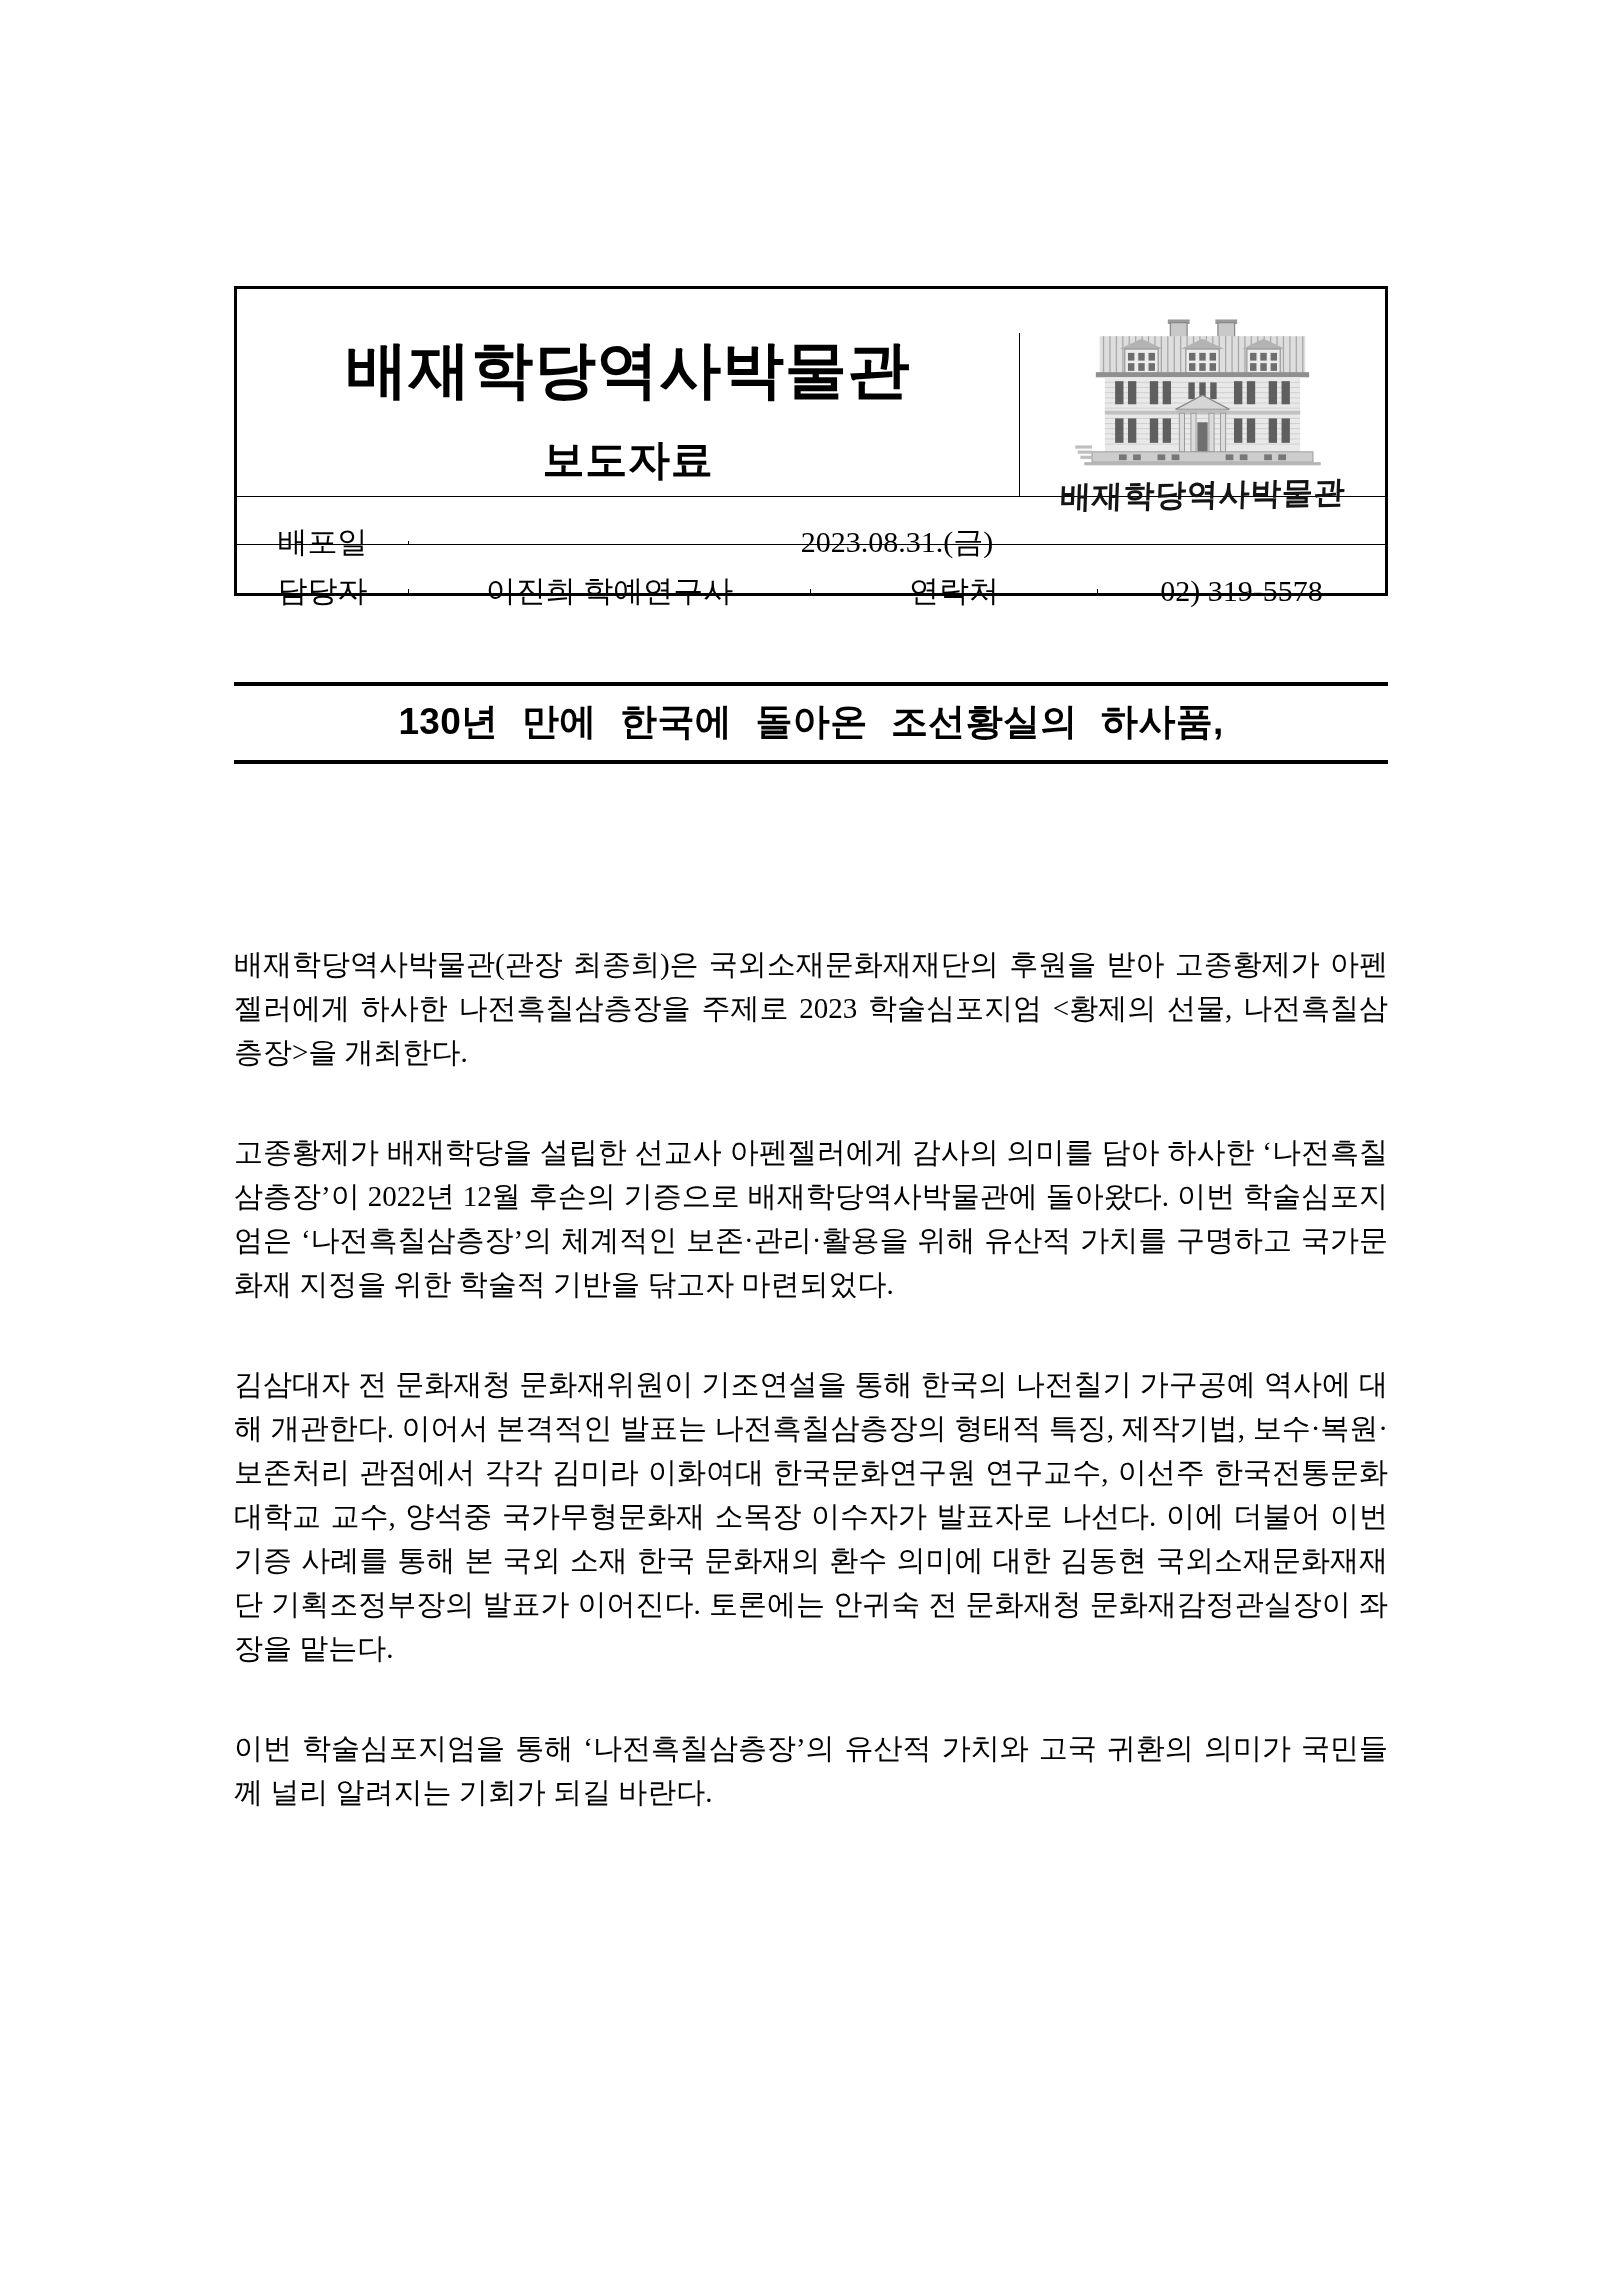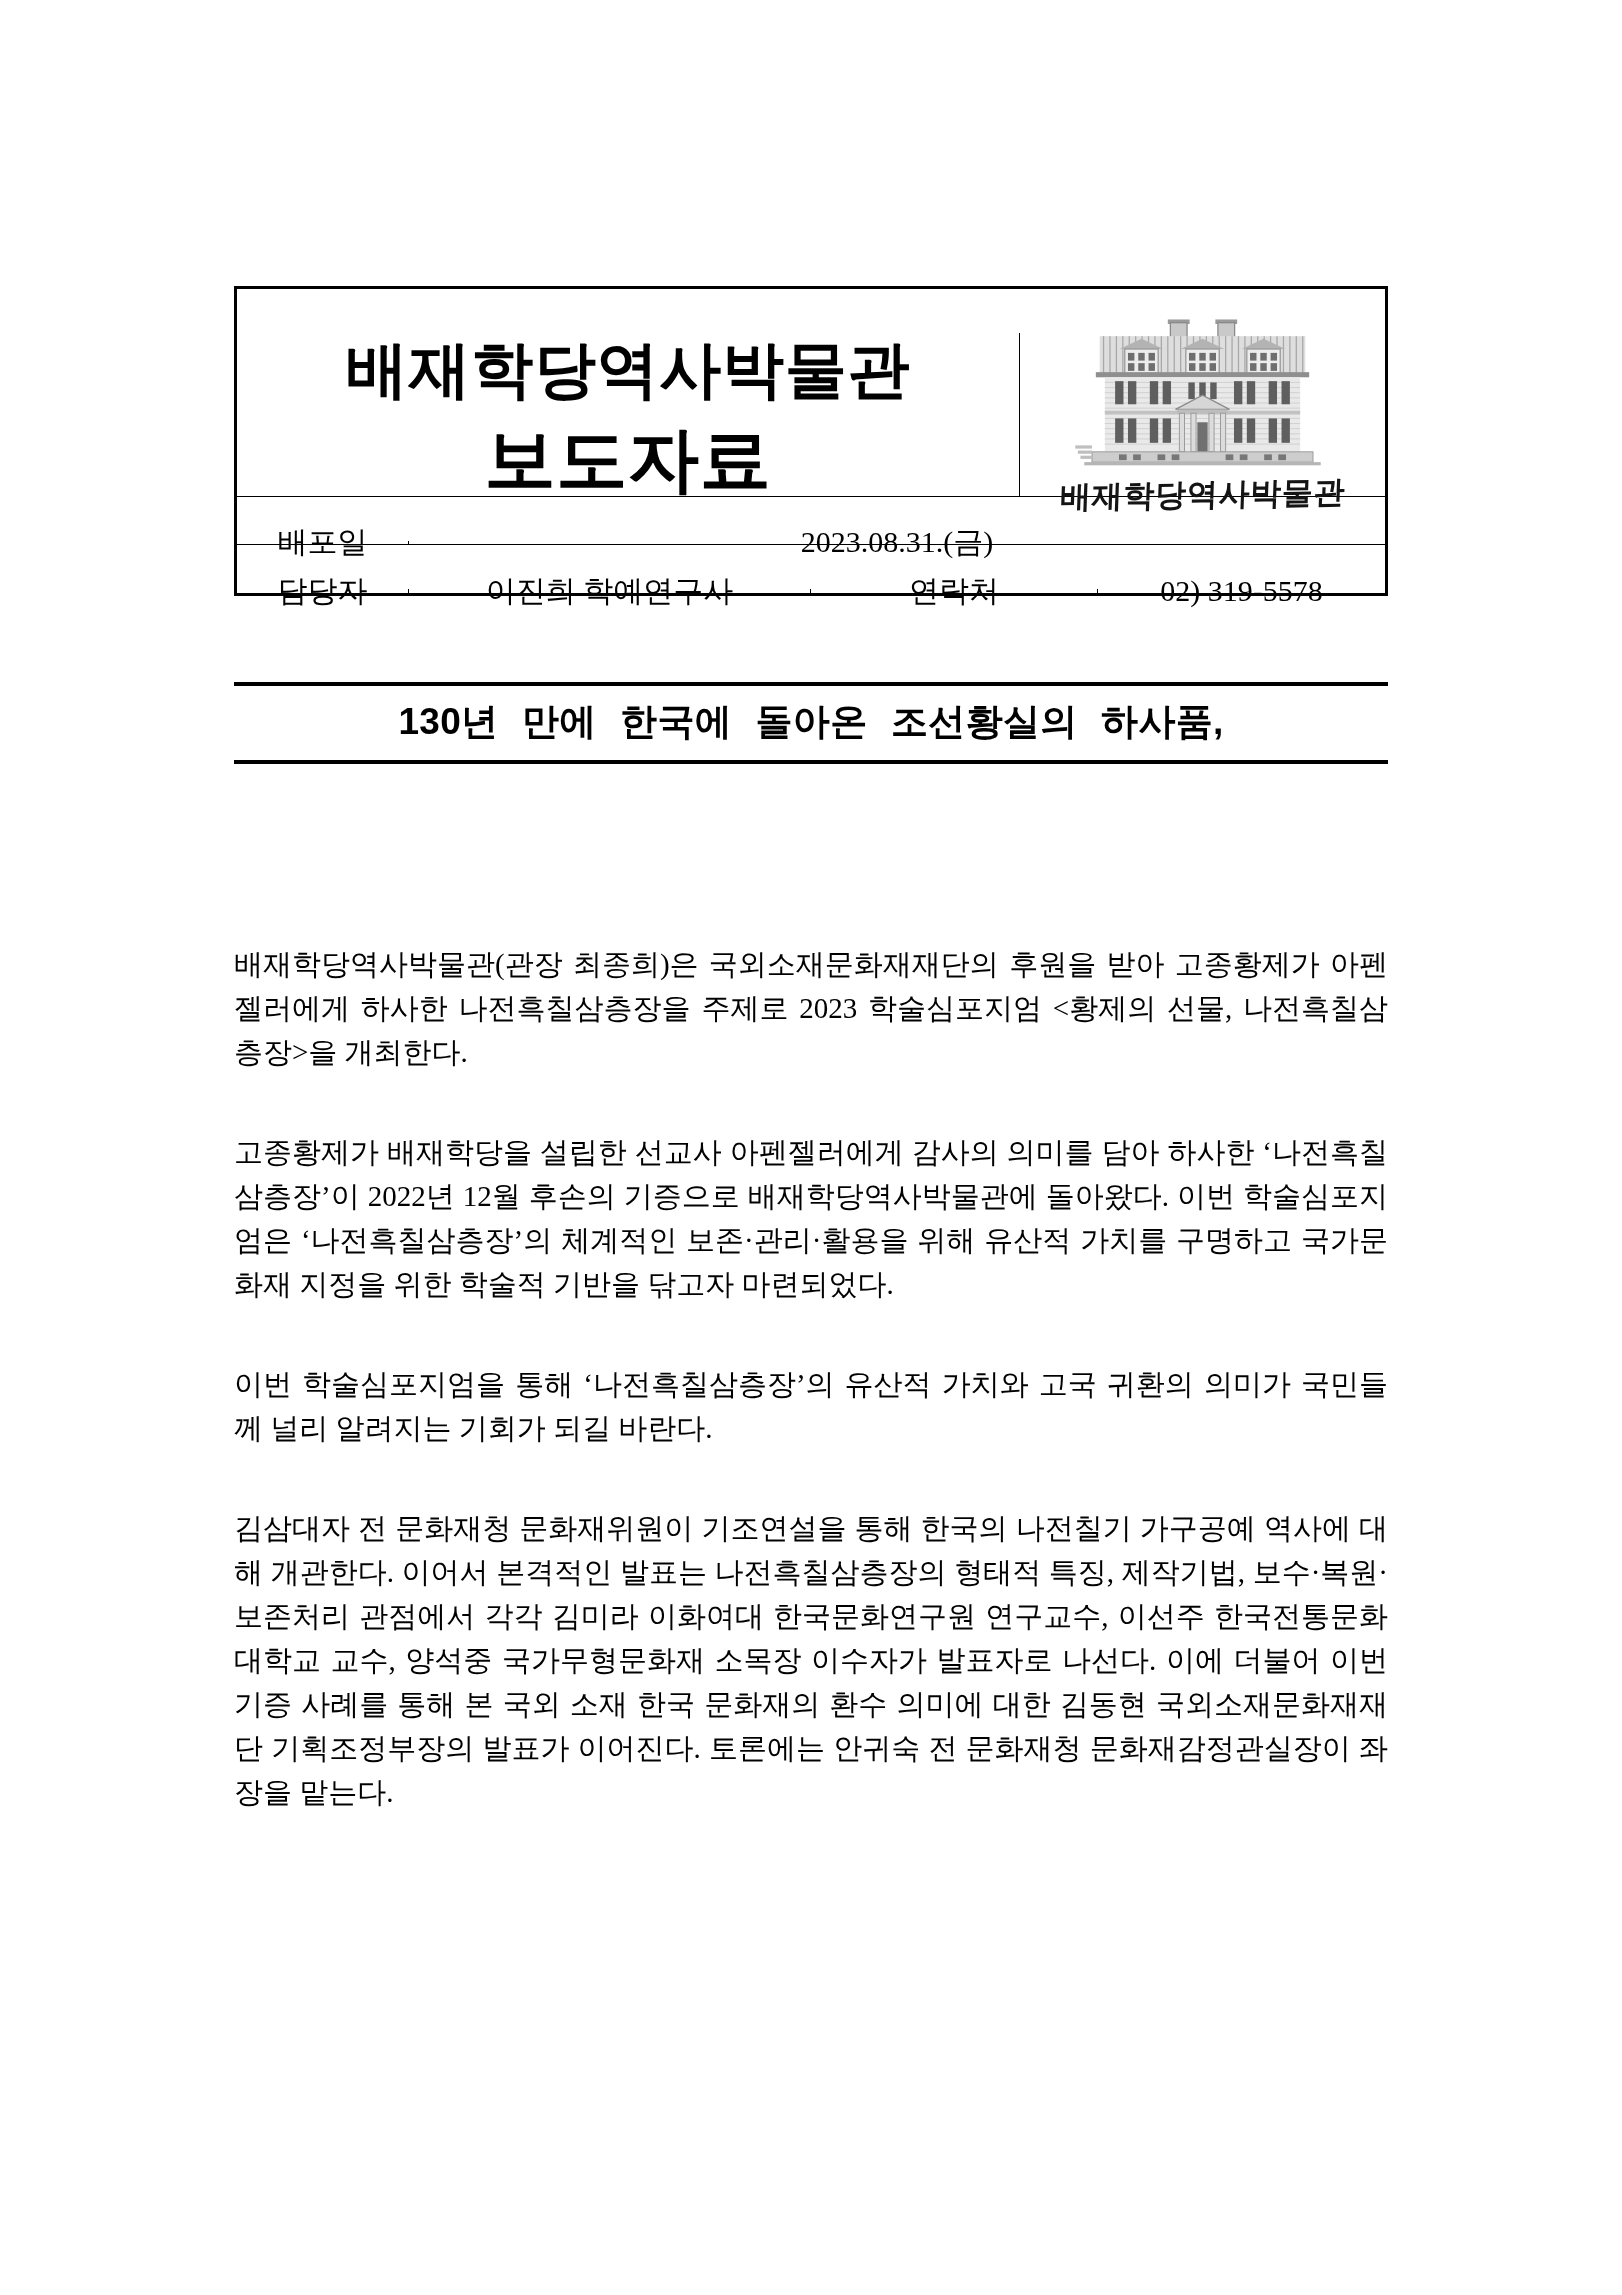--- a/index.html
+++ b/index.html
@@ -17,21 +17,21 @@
     border:3.9px solid #000;box-sizing:border-box;background:#fff;
   }
   .pt-row{display:flex;box-sizing:border-box;}
   .pt-row1{height:208px;border-bottom:1.3px solid #000;}
   .pt-row2{height:48px;border-bottom:1.3px solid #000;}
   .pt-row3{height:48px;font-family:Liberation Serif, serif;}
   .pt-cell{box-sizing:border-box;display:flex;align-items:center;justify-content:center;margin-top:44px;}
   .title-cell{width:68.2%;border-right:1.3px solid #000;flex-direction:column;}
   .logo-cell{flex:1;flex-direction:column;padding-top:5.2px;}
   .org-name{font-size:62px;font-weight:bold;line-height:90px;letter-spacing:0.7px;}
-  .doc-type{font-size:71px;font-weight:bold;line-height:90px;letter-spacing:0.7px;}
+  .doc-type{font-size:42px;font-weight:bold;line-height:90px;letter-spacing:0.7px;}
   .logo-calligraphy{
     font-size:31px;font-weight:900;letter-spacing:0.7px;color:#141414;
     transform:rotate(-1deg) skewX(-3deg);margin-top:1.3px;
     font-family:"Liberation Serif","DejaVu Serif",serif;
   }
   .lbl{font-size:30px;}
   .val{font-size:30px;}
   .c-label1{width:15%;border-right:1.3px solid #000;}
   .c-value-merged{flex:1;}
   .c-name{width:35%;border-right:1.3px solid #000;}
@@ -239,18 +239,18 @@
 
   </div>
 
   <div class="headline">
     <div class="hl-line">130년 만에 한국에 돌아온 조선황실의 하사품,</div>
   </div>
 
   <div class="body-text">
     <p>배재학당역사박물관(관장 최종희)은 국외소재문화재재단의 후원을 받아 고종황제가 아펜젤러에게 하사한 나전흑칠삼층장을 주제로 2023 학술심포지엄 &lt;황제의 선물, 나전흑칠삼층장&gt;을 개최한다.</p>
     <p>고종황제가 배재학당을 설립한 선교사 아펜젤러에게 감사의 의미를 담아 하사한 ‘나전흑칠삼층장’이 2022년 12월 후손의 기증으로 배재학당역사박물관에 돌아왔다. 이번 학술심포지엄은 ‘나전흑칠삼층장’의 체계적인 보존·관리·활용을 위해 유산적 가치를 구명하고 국가문화재 지정을 위한 학술적 기반을 닦고자 마련되었다.</p>
+    <p>김삼대자 전 문화재청 문화재위원이 기조연설을 통해 한국의 나전칠기 가구공예 역사에 대해 개관한다. 이어서 본격적인 발표는 나전흑칠삼층장의 형태적 특징, 제작기법, 보수·복원·보존처리 관점에서 각각 김미라 이화여대 한국문화연구원 연구교수, 이선주 한국전통문화대학교 교수, 양석중 국가무형문화재 소목장 이수자가 발표자로 나선다. 이에 더불어 이번 기증 사례를 통해 본 국외 소재 한국 문화재의 환수 의미에 대한 김동현 국외소재문화재재단 기획조정부장의 발표가 이어진다. 토론에는 안귀숙 전 문화재청 문화재감정관실장이 좌장을 맡는다.</p>
     <p>이번 학술심포지엄을 통해 ‘나전흑칠삼층장’의 유산적 가치와 고국 귀환의 의미가 국민들께 널리 알려지는 기회가 되길 바란다.</p>
-    <p>김삼대자 전 문화재청 문화재위원이 기조연설을 통해 한국의 나전칠기 가구공예 역사에 대해 개관한다. 이어서 본격적인 발표는 나전흑칠삼층장의 형태적 특징, 제작기법, 보수·복원·보존처리 관점에서 각각 김미라 이화여대 한국문화연구원 연구교수, 이선주 한국전통문화대학교 교수, 양석중 국가무형문화재 소목장 이수자가 발표자로 나선다. 이에 더불어 이번 기증 사례를 통해 본 국외 소재 한국 문화재의 환수 의미에 대한 김동현 국외소재문화재재단 기획조정부장의 발표가 이어진다. 토론에는 안귀숙 전 문화재청 문화재감정관실장이 좌장을 맡는다.</p>
   </div>
 
 </div>
 
 
 </body></html>

